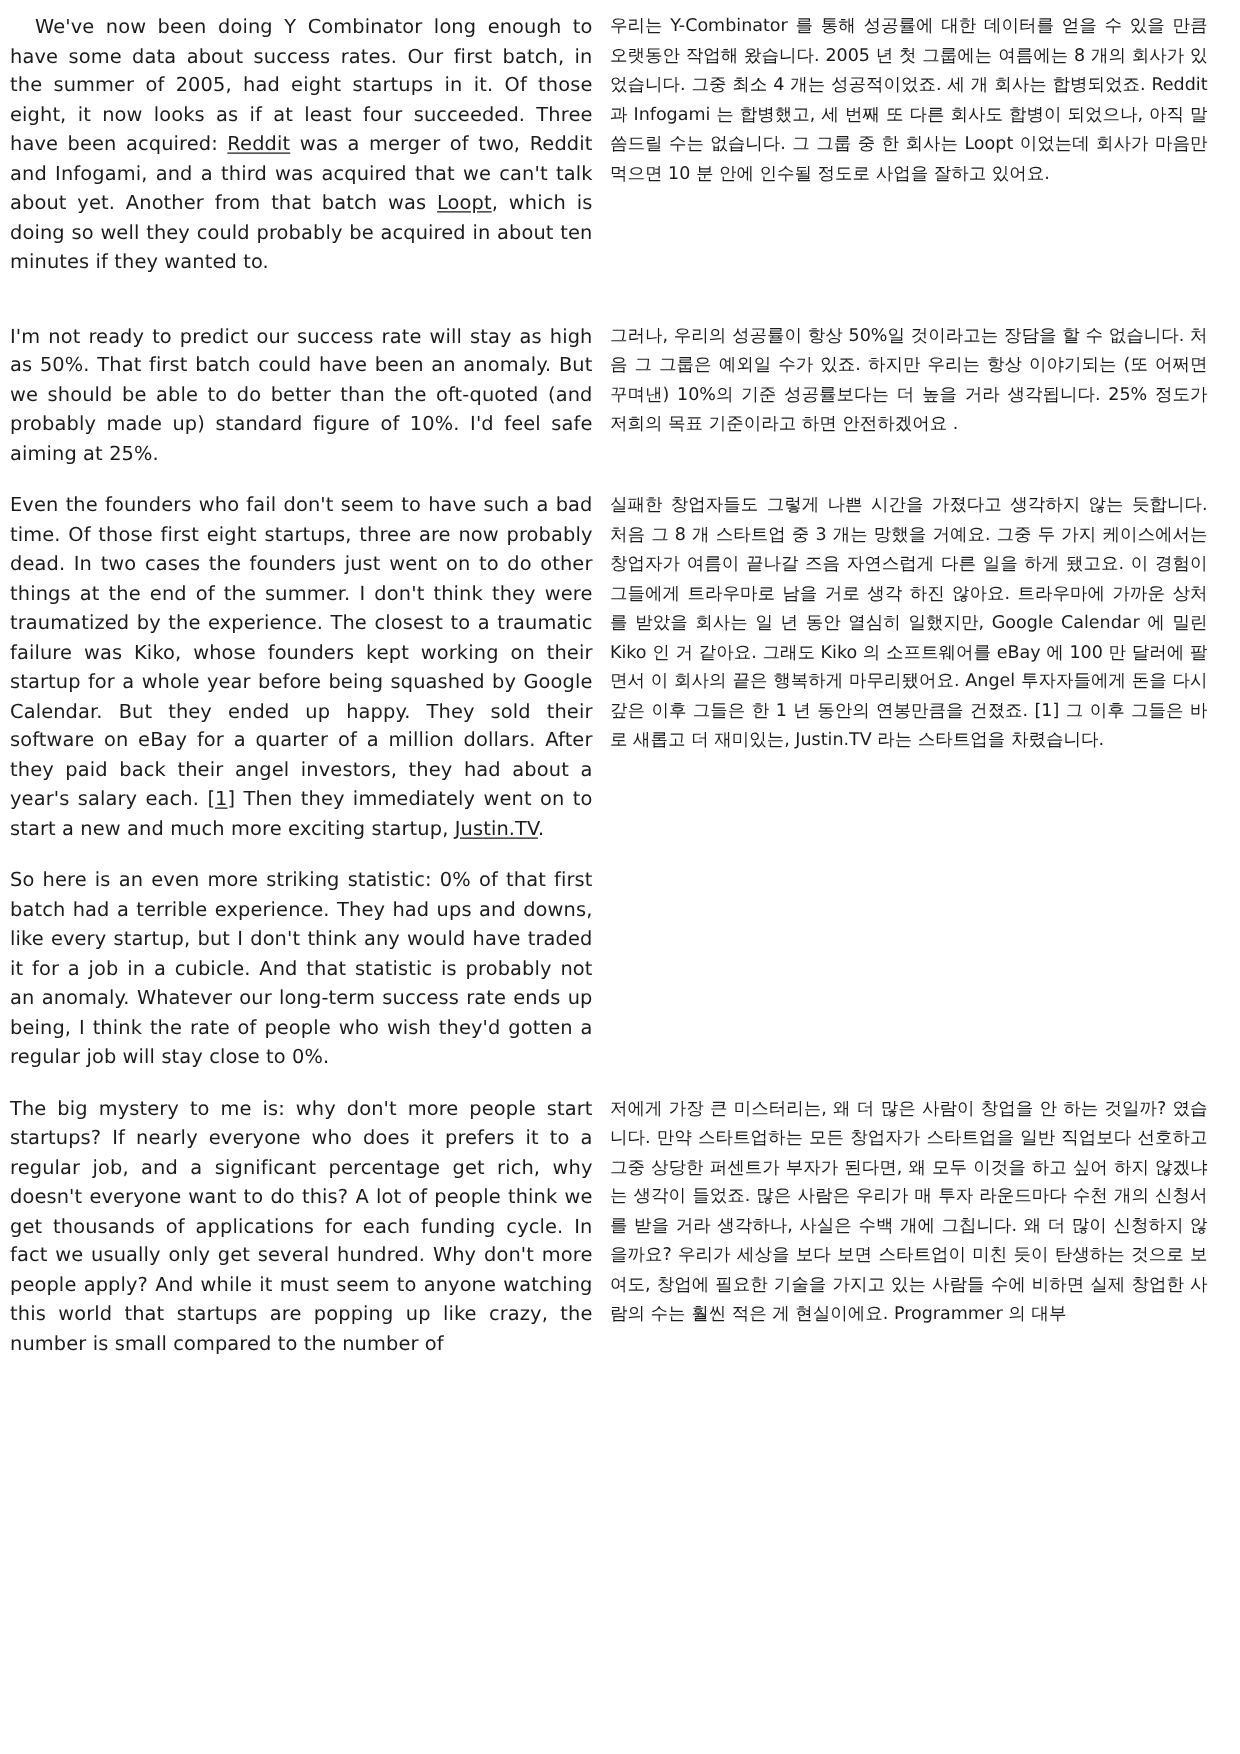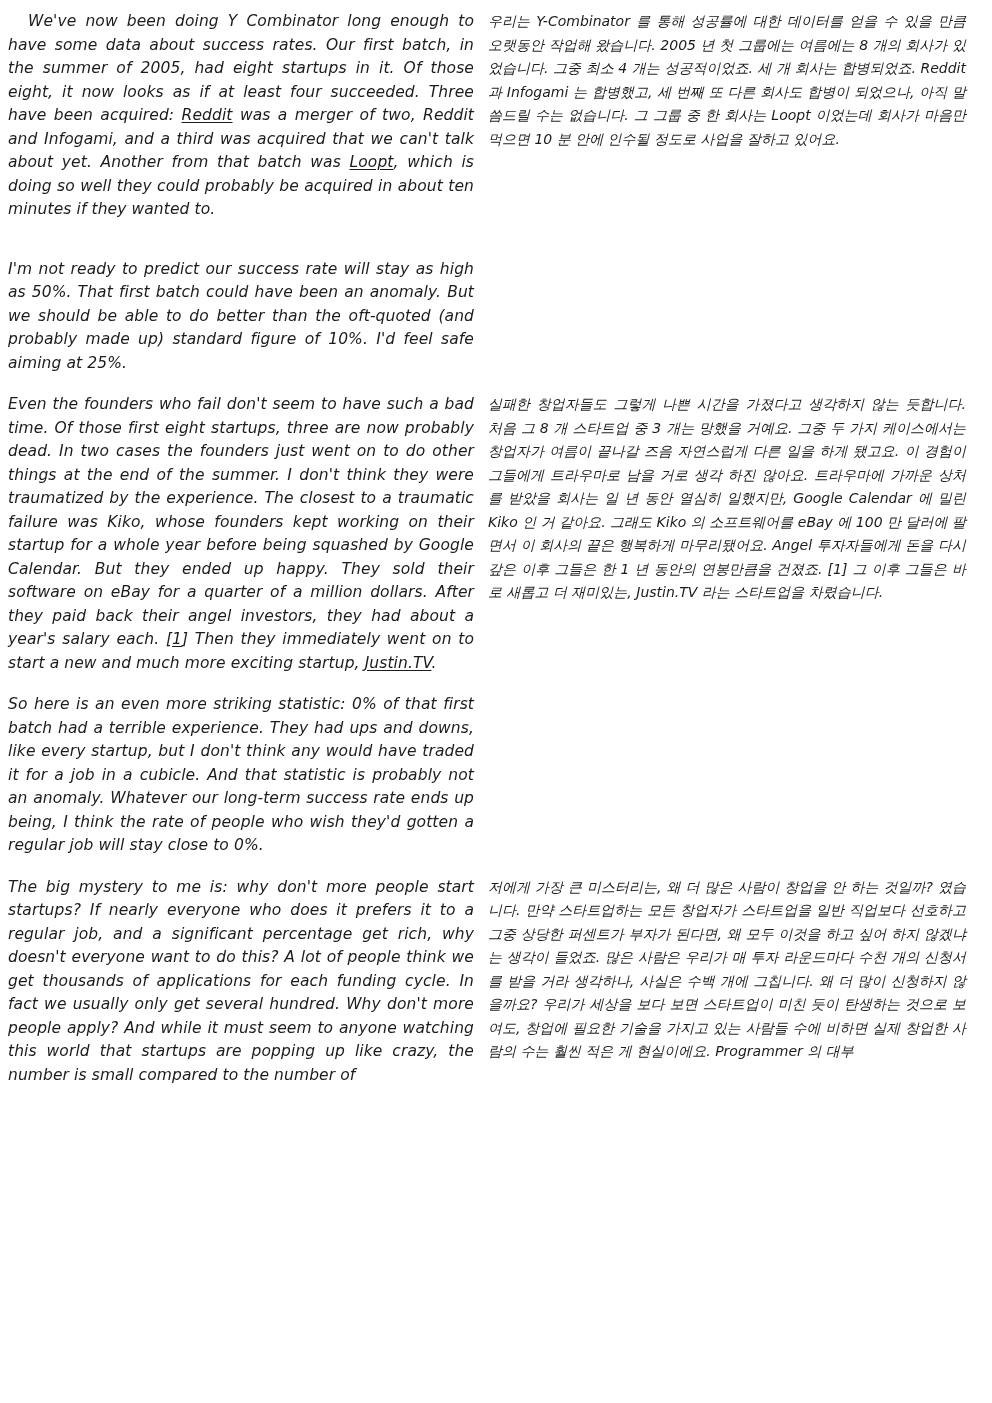--- a/index.html
+++ b/index.html
@@ -23,21 +23,20 @@
   }
   .t-row {
     display: flex;
     column-gap: 14px;
     margin-bottom: 18px;
   }
   .cell {
     text-align: justify;
     text-justify: inter-word;
     margin: 0;
-    font-style: italic;
   }
   .cell-en {
     width: 466px;
     flex: 0 0 466px;
     font-size: 15.5px;
     line-height: 23.5px;
     letter-spacing: 0.1px;
   }
   .cell-ko {
     flex: 1 1 auto;
@@ -60,20 +59,21 @@
 <main class="doc">
   <div id="rows">
       <div class="t-row">
         <p class="cell cell-en indent" lang="en"><span>We've now been doing Y Combinator long enough to have some data about success rates. Our first batch, in the summer of 2005, had eight startups in it. Of those eight, it now looks as if at least four succeeded. Three have been acquired: </span><span class="doc-link">Reddit</span><span> was a merger of two, Reddit and Infogami, and a third was acquired that we can't talk about yet. Another from that batch was </span><span class="doc-link">Loopt</span><span>, which is doing so well they could probably be acquired in about ten minutes if they wanted to.</span></p>
         <p class="cell cell-ko" lang="ko"><span>우리는 Y-Combinator 를 통해 성공률에 대한 데이터를 얻을 수 있을 만큼 오랫동안 작업해 왔습니다. 2005 년 첫 그룹에는 여름에는 8 개의 회사가 있었습니다. 그중 최소 4 개는 성공적이었죠. 세 개 회사는 합병되었죠. Reddit 과 Infogami 는 합병했고, 세 번째 또 다른 회사도 합병이 되었으나, 아직 말씀드릴 수는 없습니다. 그 그룹 중 한 회사는 Loopt 이었는데 회사가 마음만 먹으면 10 분 안에 인수될 정도로 사업을 잘하고 있어요.</span></p>
       </div>
       <div class="t-row">
       </div>
       <div class="t-row">
         <p class="cell cell-en" lang="en"><span>I'm not ready to predict our success rate will stay as high as 50%. That first batch could have been an anomaly. But we should be able to do better than the oft-quoted (and probably made up) standard figure of 10%. I'd feel safe aiming at 25%.</span></p>
+        <p class="cell cell-ko" lang="ko"><span>그러나, 우리의 성공률이 항상 50%일 것이라고는 장담을 할 수 없습니다. 처음 그 그룹은 예외일 수가 있죠. 하지만 우리는 항상 이야기되는 (또 어쩌면 꾸며낸) 10%의 기준 성공률보다는 더 높을 거라 생각됩니다. 25% 정도가 저희의 목표 기준이라고 하면 안전하겠어요 .</span></p>
       </div>
       <div class="t-row">
         <p class="cell cell-en" lang="en"><span>Even the founders who fail don't seem to have such a bad time. Of those first eight startups, three are now probably dead. In two cases the founders just went on to do other things at the end of the summer. I don't think they were traumatized by the experience. The closest to a traumatic failure was Kiko, whose founders kept working on their startup for a whole year before being squashed by Google Calendar. But they ended up happy. They sold their software on eBay for a quarter of a million dollars. After they paid back their angel investors, they had about a year's salary each. [</span><span class="doc-link">1</span><span>] Then they immediately went on to start a new and much more exciting startup, </span><span class="doc-link">Justin.TV</span><span>.</span></p>
         <p class="cell cell-ko" lang="ko"><span>실패한 창업자들도 그렇게 나쁜 시간을 가졌다고 생각하지 않는 듯합니다. 처음 그 8 개 스타트업 중 3 개는 망했을 거예요. 그중 두 가지 케이스에서는 창업자가 여름이 끝나갈 즈음 자연스럽게 다른 일을 하게 됐고요. 이 경험이 그들에게 트라우마로 남을 거로 생각 하진 않아요. 트라우마에 가까운 상처를 받았을 회사는 일 년 동안 열심히 일했지만, Google Calendar 에 밀린 Kiko 인 거 같아요. 그래도 Kiko 의 소프트웨어를 eBay 에 100 만 달러에 팔면서 이 회사의 끝은 행복하게 마무리됐어요. Angel 투자자들에게 돈을 다시 갚은 이후 그들은 한 1 년 동안의 연봉만큼을 건졌죠. [1] 그 이후 그들은 바로 새롭고 더 재미있는, Justin.TV 라는 스타트업을 차렸습니다.</span></p>
       </div>
       <div class="t-row">
         <p class="cell cell-en" lang="en"><span>So here is an even more striking statistic: 0% of that first batch had a terrible experience. They had ups and downs, like every startup, but I don't think any would have traded it for a job in a cubicle. And that statistic is probably not an anomaly. Whatever our long-term success rate ends up being, I think the rate of people who wish they'd gotten a regular job will stay close to 0%.</span></p>
       </div>
       <div class="t-row">
         <p class="cell cell-en" lang="en"><span>The big mystery to me is: why don't more people start startups? If nearly everyone who does it prefers it to a regular job, and a significant percentage get rich, why doesn't everyone want to do this? A lot of people think we get thousands of applications for each funding cycle. In fact we usually only get several hundred. Why don't more people apply? And while it must seem to anyone watching this world that startups are popping up like crazy, the number is small compared to the number of</span></p>

